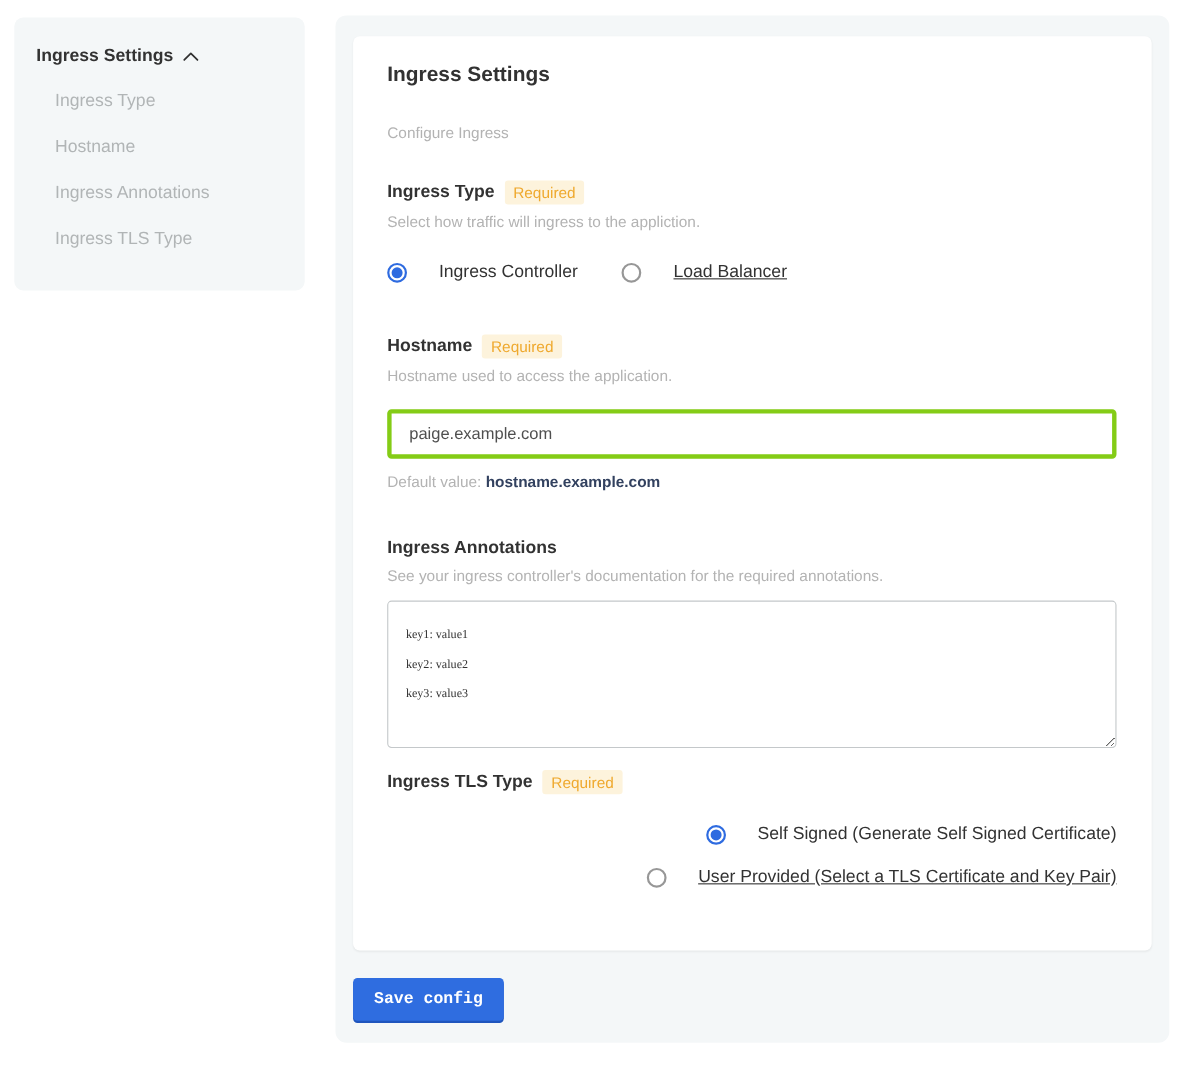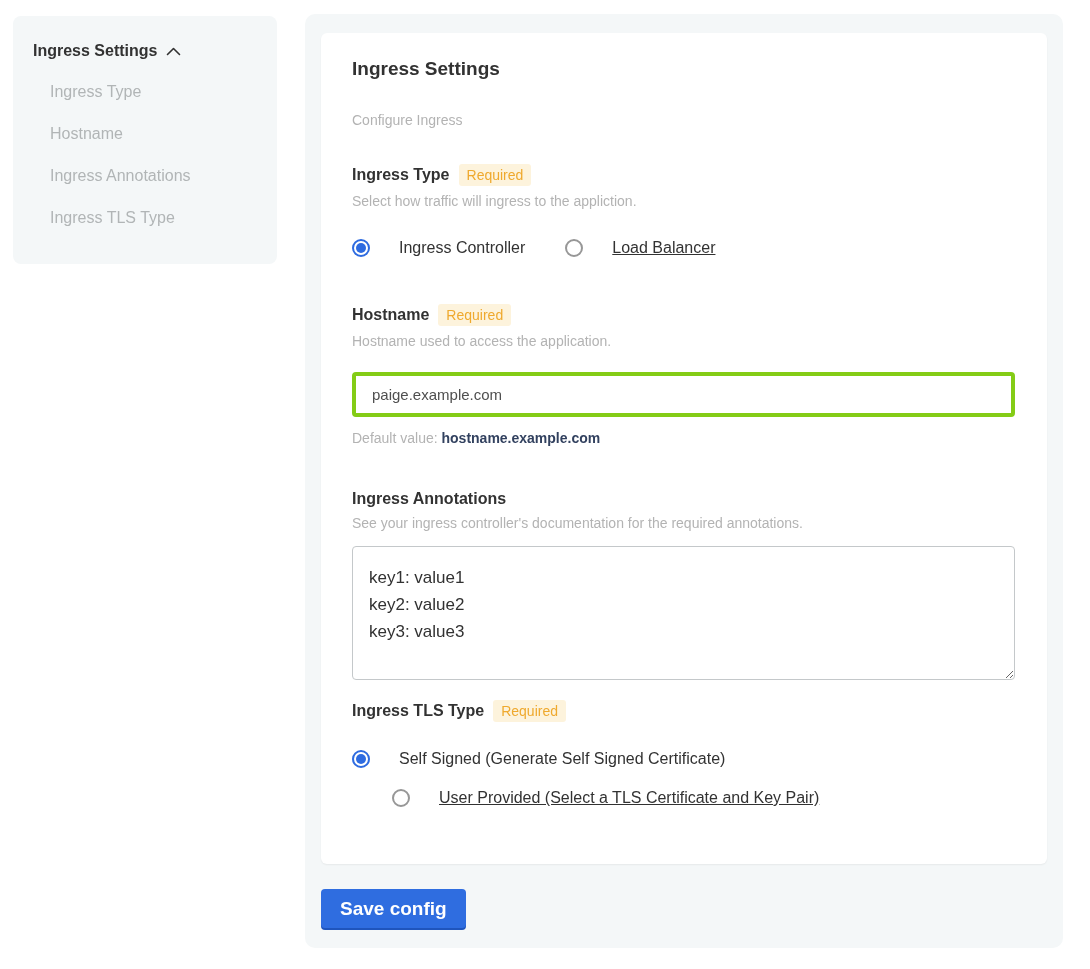--- a/index.html
+++ b/index.html
@@ -76,33 +76,33 @@
     outline: none;
   }
   .default-line { margin-top: 13px; font-size: 14px; }
   .default-label { color: #b3b3b3; }
   .default-value { color: #32415f; font-weight: bold; }
 
   .field-annotations { margin-top: 44px; }
   .annotations-textarea {
     display: block; margin-top: 15px; width: 663px; height: 134px;
     border: 1px solid #c4c8ca; border-radius: 4px;
-    padding: 17px 16px; font-family: Liberation Sans, sans-serif;
-    font-size: 17px; line-height: 27px; color: #323232;
+    padding: 17px 16px; font-family: Liberation Serif, serif;
+    font-size: 11px; line-height: 27px; color: #323232;
     resize: both; outline: none; background: #ffffff;
   }
 
   .field-tls { margin-top: 20px; }
-  .radio-stack { margin-top: 28px; display: flex; flex-direction: column; gap: 21px; }
+  .radio-stack { margin-top: 28px; display: flex; flex-direction: column; gap: 21px; align-items: flex-end; }
 
   .save-btn {
     margin: 25px 0 0 0; height: 39px; padding: 0 19px;
     background: #2f6de0; color: #ffffff;
-    font-family: Liberation Sans, sans-serif;
-    font-size: 19px; font-weight: bold;
+    font-family: Liberation Mono, monospace;
+    font-size: 15px; font-weight: bold;
     border: none; border-radius: 4px;
     box-shadow: 0 2px 0 #1f55bd;
     cursor: pointer;
   }
 
   .chevron-icon { display: inline-flex; }
 </style>
 </head>
 <body>
 

